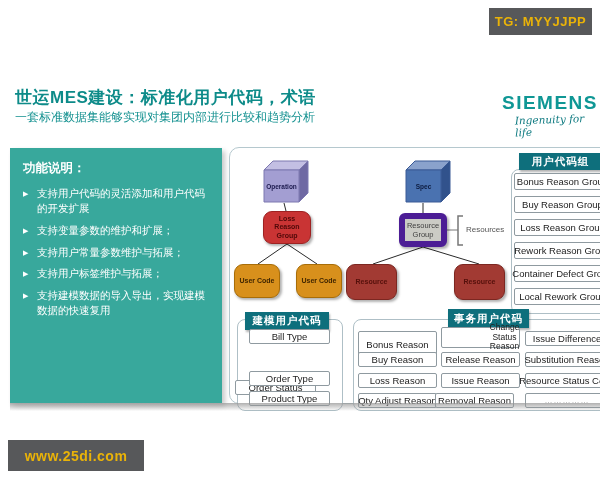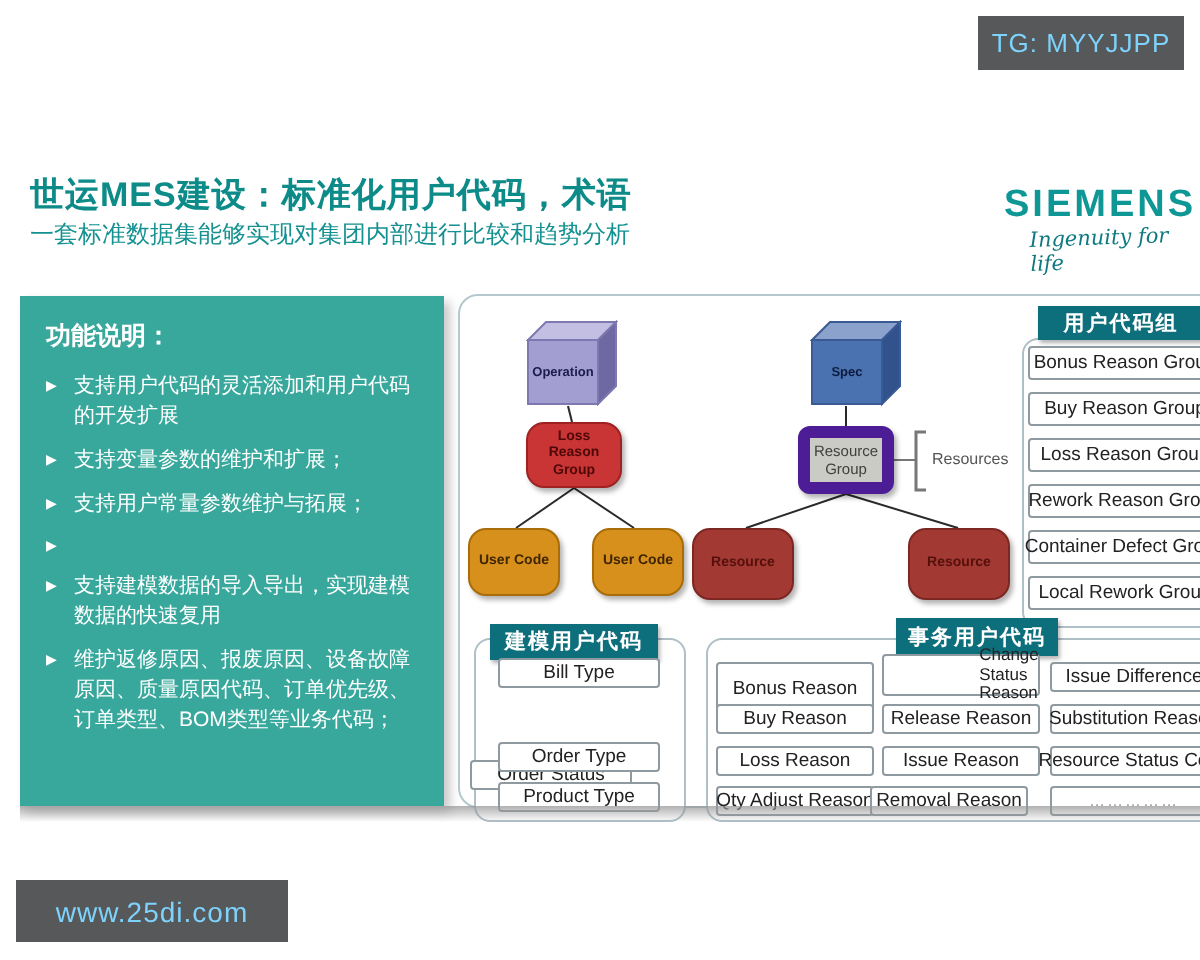--- a/index.html
+++ b/index.html
@@ -1,19 +1,19 @@
 <!DOCTYPE html>
 <html><head>
 <meta charset="utf-8">
 <style>
   * { margin:0; padding:0; box-sizing:border-box; }
   body { font-family:"Liberation Sans", sans-serif; background:#fff; }
   .stage { position:relative; width:600px; height:480px; overflow:hidden; background:#fff; }
 
-  .badge { position:absolute; background:#57585a; color:#7dd3fc; font-weight:normal;
+  .badge { position:absolute; background:#57585a; color:#eab308; font-weight:bold;
            display:flex; align-items:center; justify-content:center; letter-spacing:.5px; }
   .badge-top { left:489px; top:8px; width:103px; height:27px; font-size:13px; }
   .badge-bottom { left:8px; top:440px; width:136px; height:31px; font-size:14px; }
 
   .title { position:absolute; left:15px; top:86px; font-size:17px; font-weight:bold;
            color:#0d8b89; letter-spacing:.5px; white-space:nowrap; }
   .subtitle { position:absolute; left:15px; top:109px; font-size:12px; color:#149190; white-space:nowrap; }
   .brand { position:absolute; left:502px; top:92px; font-size:19px; font-weight:bold;
            color:#0f9795; letter-spacing:1.5px; }
   .brand-tagline { position:absolute; left:515px; top:113px; font-size:10.5px; font-style:italic;
@@ -45,21 +45,21 @@
 
   .resources-label { position:absolute; font-size:8px; color:#555; }
 
   .group-box { position:absolute; border:1px solid #aebfc6; border-radius:8px; background:#fff; }
   .group-header { position:absolute; background:#0e6f7c; color:#fff; font-weight:bold; font-size:10.5px;
            display:flex; align-items:center; justify-content:center; letter-spacing:1px;
            box-shadow:1px 1.5px 2px rgba(0,0,0,.3); }
   .code-item { position:absolute; background:#fff; border:1px solid #8f9aa0; border-radius:2px;
            display:flex; align-items:center; justify-content:center; font-size:9.5px; color:#222;
            white-space:nowrap; }
-  .code-item.wrap { white-space:normal; text-align:left; font-size:8.5px; line-height:1.1;padding-left:48px; }
+  .code-item.wrap { white-space:normal; text-align:center; font-size:8.5px; line-height:1.1;padding-left:48px; }
   .code-item.dots { color:#999; font-size:8px; letter-spacing:1px; }
 
   .cut-shadow { position:absolute; left:10px; top:403px; width:590px; height:8px;
            background:linear-gradient(to bottom, rgba(150,150,150,.75), rgba(255,255,255,0)); }
 </style>
 </head>
 <body>
 
 <div class="stage">
 
@@ -79,28 +79,25 @@
     <div class="fp-item">
       <span class="fp-marker">▶</span>
       <span>支持变量参数的维护和扩展；</span>
     </div>
     <div class="fp-item">
       <span class="fp-marker">▶</span>
       <span>支持用户常量参数维护与拓展；</span>
     </div>
     <div class="fp-item">
       <span class="fp-marker">▶</span>
+      <span>支持用户标签维护与拓展；</span>
     </div>
     <div class="fp-item">
       <span class="fp-marker">▶</span>
       <span>支持建模数据的导入导出，实现建模数据的快速复用</span>
-    </div>
-    <div class="fp-item">
-      <span class="fp-marker">▶</span>
-      <span>维护返修原因、报废原因、设备故障原因、质量原因代码、订单优先级、订单类型、BOM类型等业务代码；</span>
     </div>
   </div>
 
   <div class="diagram">
 
     <svg class="connectors" width="382" height="257" viewBox="0 0 382 257">
       <line x1="54" y1="55" x2="56" y2="63" stroke="#2a2a2a" stroke-width="1"></line>
       <line x1="57" y1="96" x2="28" y2="116" stroke="#2a2a2a" stroke-width="1"></line>
       <line x1="57" y1="96" x2="87" y2="116" stroke="#2a2a2a" stroke-width="1"></line>
       <line x1="193" y1="55" x2="193" y2="65" stroke="#2a2a2a" stroke-width="1"></line>

